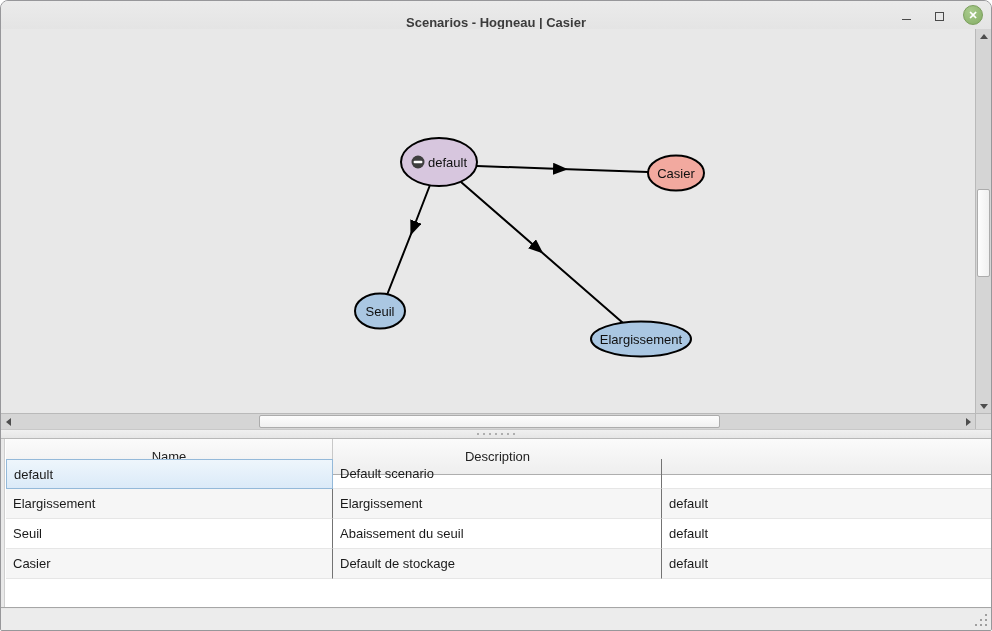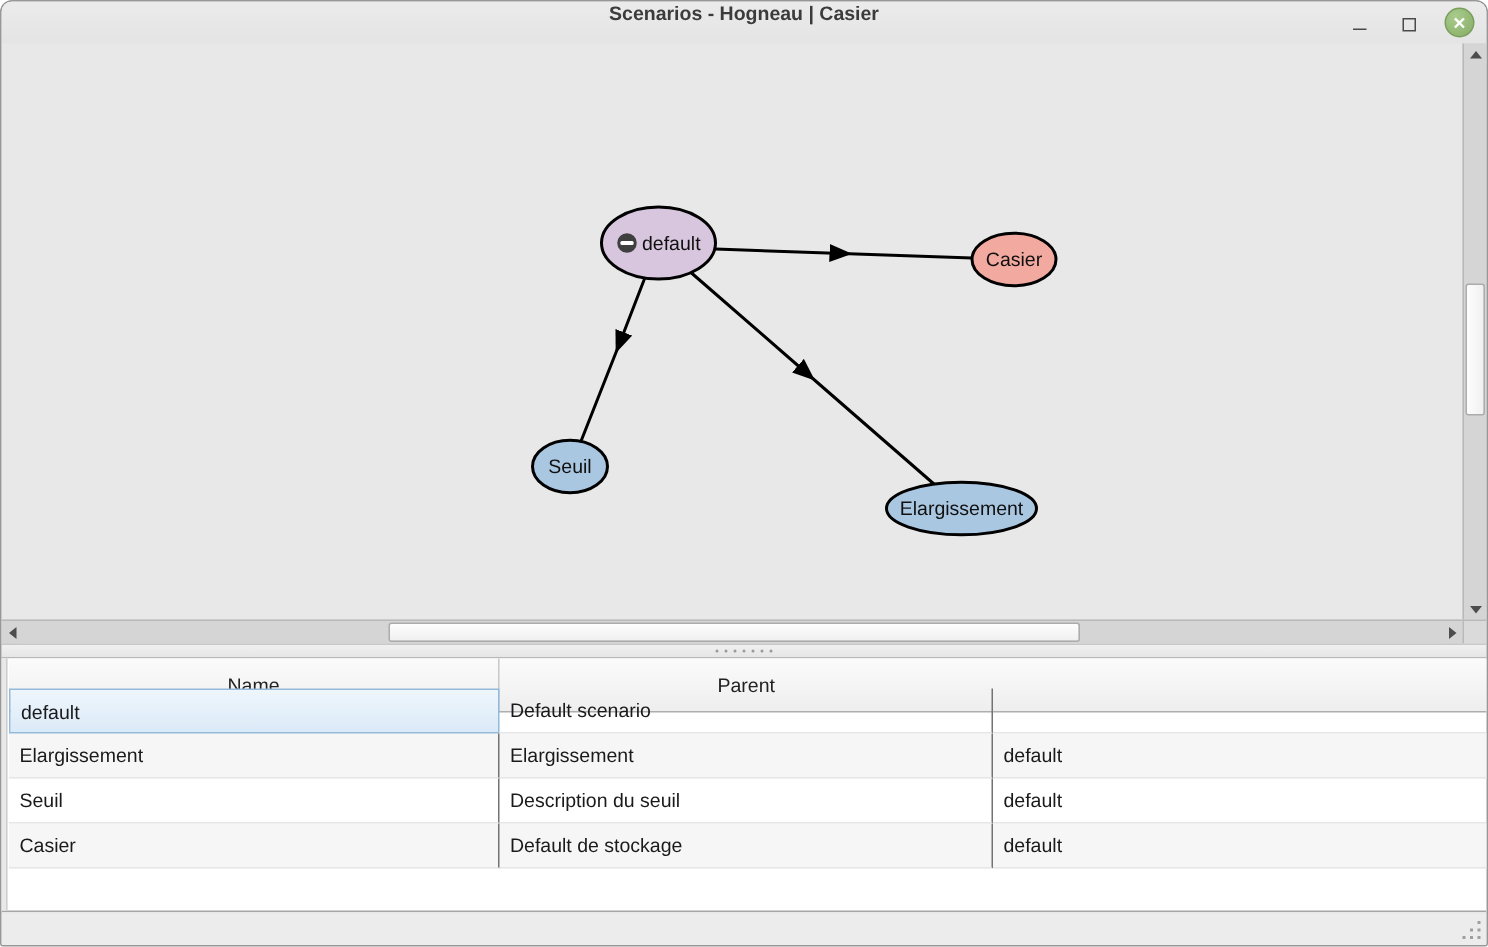--- a/index.html
+++ b/index.html
@@ -4,21 +4,21 @@
 <style>
   * { margin:0; padding:0; box-sizing:border-box; }
   html,body { width:992px; height:631px; background:#fff; font-family:"Liberation Sans", sans-serif; }
 
   .window { position:absolute; top:0; left:0; width:992px; height:631px;
     border:1px solid #97979a; border-radius:8px 8px 2px 2px; background:#e8e8e8; overflow:hidden; }
 
   
   .titlebar { position:absolute; top:0; left:0; right:0; height:30px;
     background:linear-gradient(#ebebeb,#e4e4e4); border-bottom:1px solid #c3c3c5;
-    display:flex; align-items:flex-start; justify-content:center; }
+    display:flex; align-items:flex-end; justify-content:center; }
   .title-text { font-size:13px; font-weight:bold; color:#3b3b3b; }
   .win-buttons { position:absolute; right:8px; top:0; height:28px; display:flex; align-items:center; gap:15px; }
   .btn-min, .btn-max { width:18px; height:18px; display:flex; align-items:flex-end; justify-content:center; cursor:default; }
   .glyph-min { width:9px; height:3px; border-bottom:1px solid #4a4a4a; margin-bottom:4px; }
   .glyph-max { width:9px; height:9px; border:1px solid #4a4a4a; margin-bottom:3px; }
   .btn-close { width:20px; height:20px; border-radius:50%;
     background:radial-gradient(circle at 35% 30%, #a9cb8d, #85ad65); border:1px solid #7a9e5c;
     color:#fff; font-size:11px; font-weight:bold; display:flex; align-items:center; justify-content:center; }
 
   
@@ -163,37 +163,37 @@
       <span class="dot"></span>
       <span class="dot"></span>
       <span class="dot"></span>
   </div>
 
   <div class="table-widget">
     <div class="row-header-strip"></div>
 
     <div class="tbl-header">
       <div class="hcell">Name</div>
-      <div class="hcell">Parent</div>
+      <div class="hcell">Description</div>
     </div>
 
     <div class="tbl-body">
       <div class="trow">
         <div class="tcell selected">default</div>
         <div class="tcell">Default scenario</div>
         <div class="tcell"></div>
       </div>
       <div class="trow alt">
         <div class="tcell">Elargissement</div>
         <div class="tcell">Elargissement</div>
         <div class="tcell">default</div>
       </div>
       <div class="trow">
         <div class="tcell">Seuil</div>
-        <div class="tcell">Description du seuil</div>
+        <div class="tcell">Abaissement du seuil</div>
         <div class="tcell">default</div>
       </div>
       <div class="trow alt">
         <div class="tcell">Casier</div>
         <div class="tcell">Default de stockage</div>
         <div class="tcell">default</div>
       </div>
     </div>
   </div>
 

